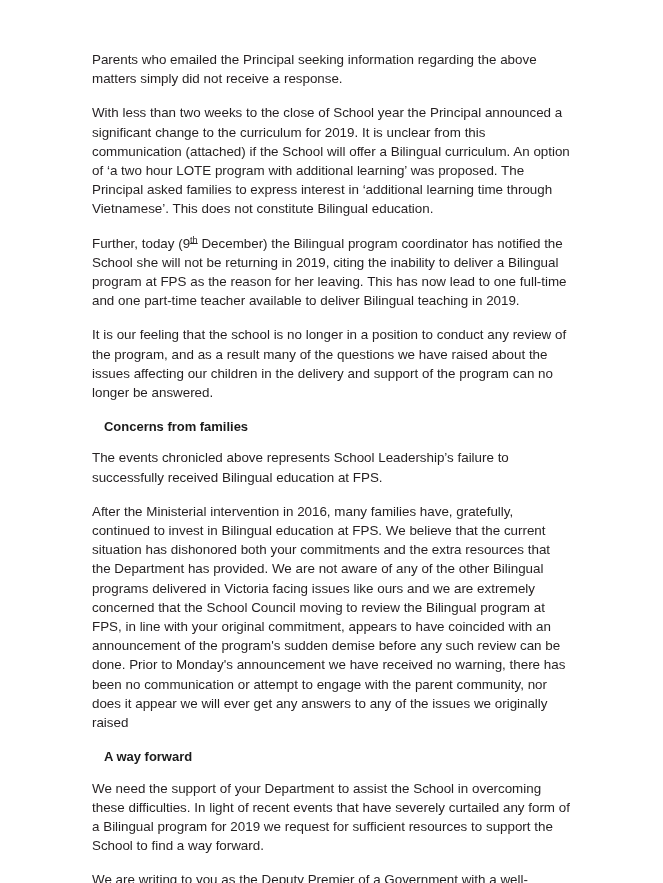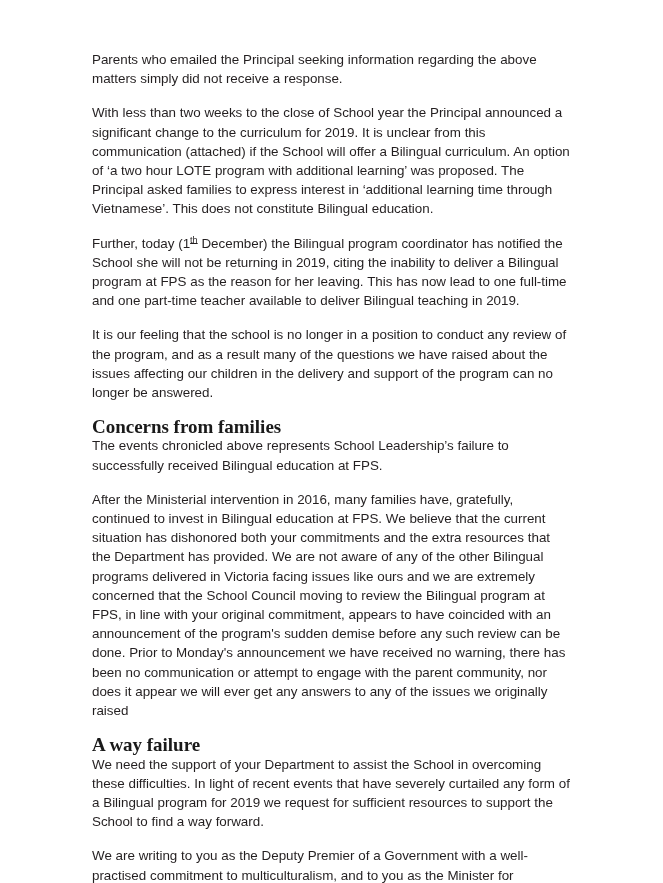--- a/index.html
+++ b/index.html
@@ -27,56 +27,55 @@
     line-height: 19.2px;
     color: #231f20;
     letter-spacing: -0.02px;
     word-spacing: 0.1px;
     text-align: left;
   }
   p.para.tight {
     margin-bottom: 0;
   }
   h2.heading {
-    margin: 0;
-    font-size: 19px;
+    margin: 12px;
+    font-size: 13px;
     line-height: 19.2px;
     font-weight: bold;
     color: #1a1a1a;
     letter-spacing: -0.02px;
-    font-family: Liberation Serif, serif;
   }
   sup.ord {
     font-size: 0.68em;
     vertical-align: super;
     line-height: 0;
     text-decoration: underline;
     text-align: center;
   }
 </style>
 </head>
 <body>
 
 <div class="page">
   <div class="body-col">
 
     <p class="para">Parents who emailed the Principal seeking information regarding the above matters simply did not receive a response.</p>
 
     <p class="para">With less than two weeks to the close of School year the Principal announced a significant change to the curriculum for 2019. It is unclear from this communication (attached) if the School will offer a Bilingual curriculum. An option of ‘a two hour LOTE program with additional learning’ was proposed. The Principal asked families to express interest in ‘additional learning time through Vietnamese’. This does not constitute Bilingual education.</p>
 
-    <p class="para"><span>Further, today (1</span><sup class="ord">th</sup><span> December) the Bilingual program coordinator has notified the School she will not be returning in 2019, citing the inability to deliver a Bilingual program at FPS as the reason for her leaving. This has now lead to one full-time and one part-time teacher available to deliver Bilingual teaching in 2019.</span></p>
+    <p class="para"><span>Further, today (9</span><sup class="ord">th</sup><span> December) the Bilingual program coordinator has notified the School she will not be returning in 2019, citing the inability to deliver a Bilingual program at FPS as the reason for her leaving. This has now lead to one full-time and one part-time teacher available to deliver Bilingual teaching in 2019.</span></p>
 
     <p class="para">It is our feeling that the school is no longer in a position to conduct any review of the program, and as a result many of the questions we have raised about the issues affecting our children in the delivery and support of the program can no longer be answered.</p>
 
     <h2 class="heading">Concerns from families</h2>
 
     <p class="para">The events chronicled above represents School Leadership’s failure to successfully received Bilingual education at FPS.</p>
 
     <p class="para">After the Ministerial intervention in 2016, many families have, gratefully, continued to invest in Bilingual education at FPS. We believe that the current situation has dishonored both your commitments and the extra resources that the Department has provided. We are not aware of any of the other Bilingual programs delivered in Victoria facing issues like ours and we are extremely concerned that the School Council moving to review the Bilingual program at FPS, in line with your original commitment, appears to have coincided with an announcement of the program's sudden demise before any such review can be done. Prior to Monday's announcement we have received no warning, there has been no communication or attempt to engage with the parent community, nor does it appear we will ever get any answers to any of the issues we originally raised</p>
 
-    <h2 class="heading">A way failure</h2>
+    <h2 class="heading">A way forward</h2>
 
     <p class="para">We need the support of your Department to assist the School in overcoming these difficulties. In light of recent events that have severely curtailed any form of a Bilingual program for 2019 we request for sufficient resources to support the School to find a way forward.</p>
 
     <p class="para tight">We are writing to you as the Deputy Premier of a Government with a well-practised commitment to multiculturalism, and to you as the Minister for Education who has made the Education State reforms the feature of this Government’s legacy. The Bilingual program has been a long standing feature and identity at the School, and in the Footscray community. The Community campaign, and School consultation, of</p>
 
   </div>
 </div>
 
 </body></html>

